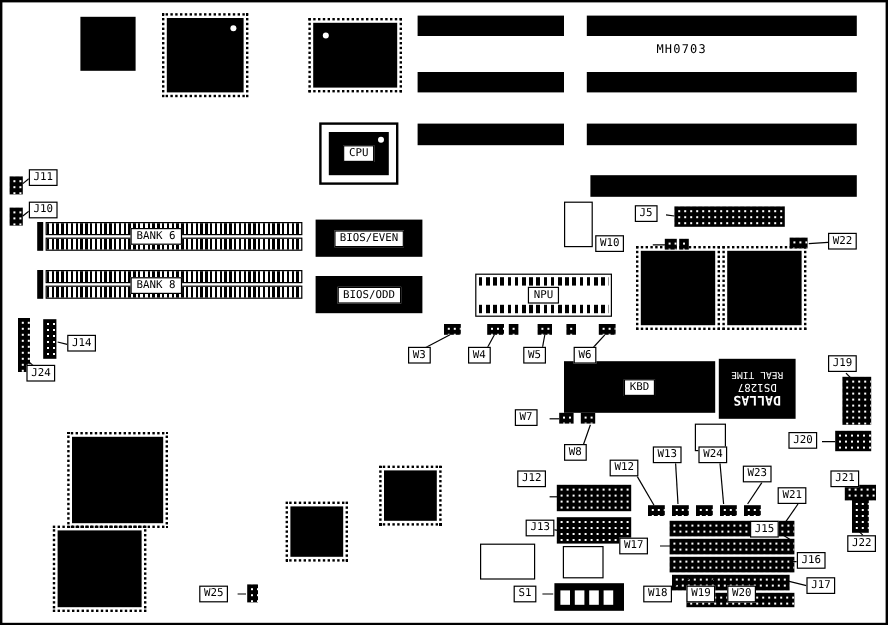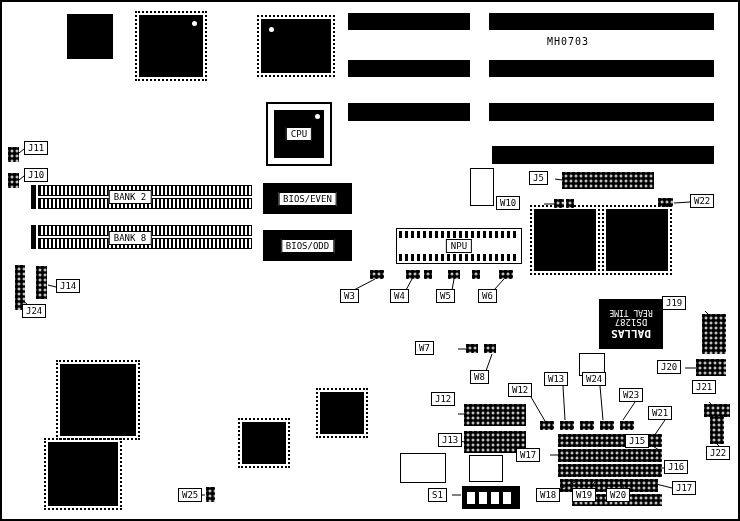--- a/index.html
+++ b/index.html
@@ -66,46 +66,46 @@
   <div class="blk" style="left:346px;top:11px;width:122px;height:17px"></div>
   <div class="blk" style="left:487px;top:11px;width:225px;height:17px"></div>
   <div class="blk" style="left:346px;top:58px;width:122px;height:17px"></div>
   <div class="blk" style="left:487px;top:58px;width:225px;height:17px"></div>
   <div class="blk" style="left:346px;top:101px;width:122px;height:18px"></div>
   <div class="blk" style="left:487px;top:101px;width:225px;height:18px"></div>
   <div class="blk" style="left:490px;top:144px;width:222px;height:18px"></div>
 
   <div class="partnum" style="left:545px;top:34px">MH0703</div>
 
-  <div class="cpu-socket" style="left:264px;top:100px;width:66px;height:64px">
+  <div class="cpu-socket" style="left:264px;top:100px;width:66px;height:52px">
     <div class="cpu-inner"></div>
     <span style="position:absolute;right:10px;top:10px;width:5px;height:5px;border-radius:50%;background:#fff;z-index:3"></span>
     <div class="plate">CPU</div>
   </div>
 
   <div class="dotgrid" style="left:6px;top:145px;width:11px;height:15px"></div>
   <div class="dotgrid" style="left:6px;top:171px;width:11px;height:15px"></div>
 
   <div class="blk" style="left:29px;top:183px;width:5px;height:24px"></div>
   <div class="stripe-row" style="left:36px;top:183px;width:214px;height:11px"></div>
   <div class="stripe-row" style="left:36px;top:196px;width:214px;height:11px"></div>
-  <div class="plate" style="left:128px;top:195px">BANK 2</div>
+  <div class="plate" style="left:128px;top:195px">BANK 6</div>
   <div class="blk" style="left:29px;top:223px;width:5px;height:24px"></div>
   <div class="stripe-row" style="left:36px;top:223px;width:214px;height:11px"></div>
   <div class="stripe-row" style="left:36px;top:236px;width:214px;height:11px"></div>
   <div class="plate" style="left:128px;top:236px">BANK 8</div>
 
   <div class="blk" style="left:261px;top:181px;width:89px;height:31px">
     <div class="plate">BIOS/EVEN</div>
   </div>
   <div class="blk" style="left:261px;top:228px;width:89px;height:31px">
     <div class="plate">BIOS/ODD</div>
   </div>
 
-  <div class="socket" style="left:394px;top:226px;width:126px;height:36px">
+  <div class="socket" style="left:394px;top:226px;width:114px;height:36px">
     <div class="pins-top"></div>
     <div class="pins-bottom"></div>
     <div class="plate">NPU</div>
   </div>
 
   <div class="whitebox" style="left:468px;top:166px;width:24px;height:38px"></div>
   <div class="dotgrid" style="left:560px;top:170px;width:92px;height:17px"></div>
   <div class="dotgrid" style="left:552px;top:197px;width:10px;height:9px"></div>
   <div class="dotgrid" style="left:564px;top:197px;width:8px;height:9px"></div>
   <div class="dotgrid" style="left:656px;top:196px;width:15px;height:9px"></div>
@@ -119,20 +119,23 @@
   <div class="dotgrid" style="left:446px;top:268px;width:12px;height:9px"></div>
   <div class="dotgrid" style="left:470px;top:268px;width:8px;height:9px"></div>
   <div class="dotgrid" style="left:497px;top:268px;width:14px;height:9px"></div>
 
   <div class="dotgrid" style="left:34px;top:264px;width:11px;height:33px"></div>
   <div class="dotgrid" style="left:13px;top:263px;width:10px;height:45px"></div>
 
   <div class="dotgrid" style="left:464px;top:342px;width:12px;height:9px"></div>
   <div class="dotgrid" style="left:482px;top:342px;width:12px;height:9px"></div>
 
+  <div class="blk" style="left:468px;top:299px;width:126px;height:43px">
+    <div class="plate">KBD</div>
+  </div>
 
   <div class="blk" style="left:597px;top:297px;width:64px;height:50px">
     <div class="rtc-text">
       <span class="l1">DALLAS</span>
       <span class="l2">DS1287</span>
       <span class="l3">REAL TIME</span>
     </div>
   </div>
 
   <div class="dotgrid" style="left:700px;top:312px;width:24px;height:40px"></div>
@@ -214,36 +217,36 @@
   <div class="callout" style="left:22px;top:166px">J10</div>
   <div class="callout" style="left:527px;top:169px">J5</div>
   <div class="callout" style="left:494px;top:194px">W10</div>
   <div class="callout" style="left:688px;top:192px">W22</div>
   <div class="callout" style="left:338px;top:287px">W3</div>
   <div class="callout" style="left:388px;top:287px">W4</div>
   <div class="callout" style="left:434px;top:287px">W5</div>
   <div class="callout" style="left:476px;top:287px">W6</div>
   <div class="callout" style="left:54px;top:277px">J14</div>
   <div class="callout" style="left:20px;top:302px">J24</div>
-  <div class="callout" style="left:413px;top:339px">W7</div>
+  <div class="callout" style="left:427px;top:339px">W7</div>
   <div class="callout" style="left:468px;top:368px">W8</div>
-  <div class="callout" style="left:660px;top:294px">J19</div>
+  <div class="callout" style="left:688px;top:294px">J19</div>
   <div class="callout" style="left:655px;top:358px">J20</div>
-  <div class="callout" style="left:690px;top:378px">J21</div>
+  <div class="callout" style="left:690px;top:390px">J21</div>
   <div class="callout" style="left:429px;top:390px">J12</div>
   <div class="callout" style="left:436px;top:431px">J13</div>
   <div class="callout" style="left:506px;top:381px">W12</div>
   <div class="callout" style="left:542px;top:370px">W13</div>
   <div class="callout" style="left:580px;top:370px">W24</div>
   <div class="callout" style="left:617px;top:386px">W23</div>
   <div class="callout" style="left:646px;top:404px">W21</div>
   <div class="callout" style="left:623px;top:432px">J15</div>
   <div class="callout" style="left:662px;top:458px">J16</div>
   <div class="callout" style="left:670px;top:479px">J17</div>
   <div class="callout" style="left:704px;top:444px">J22</div>
   <div class="callout" style="left:514px;top:446px">W17</div>
   <div class="callout" style="left:534px;top:486px">W18</div>
   <div class="callout" style="left:570px;top:486px">W19</div>
   <div class="callout" style="left:604px;top:486px">W20</div>
   <div class="callout" style="left:426px;top:486px">S1</div>
-  <div class="callout" style="left:176px;top:486px">W25</div>
+  <div class="callout" style="left:164px;top:486px">W25</div>
 
 </div>
 
 </body></html>

